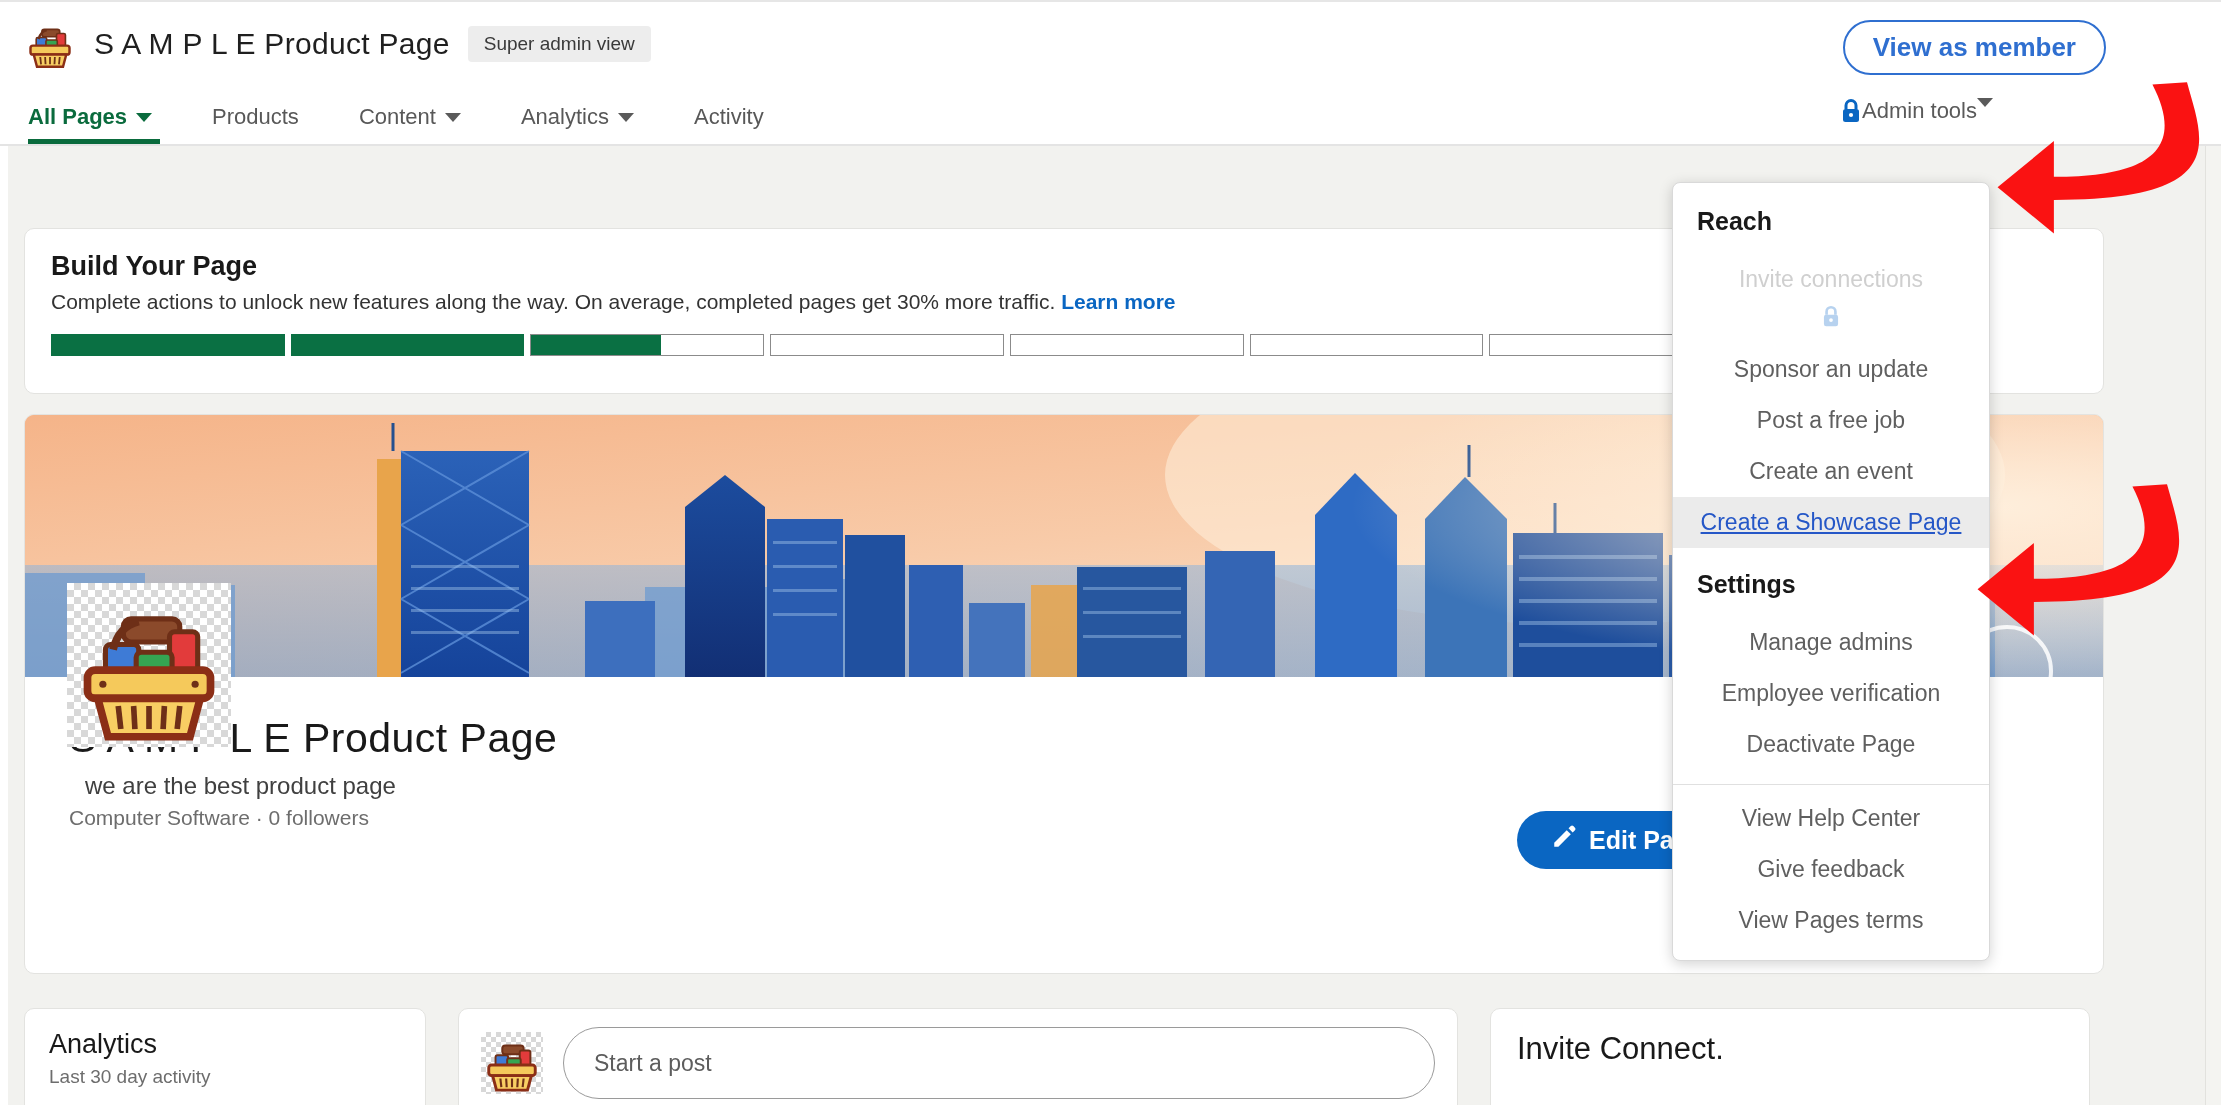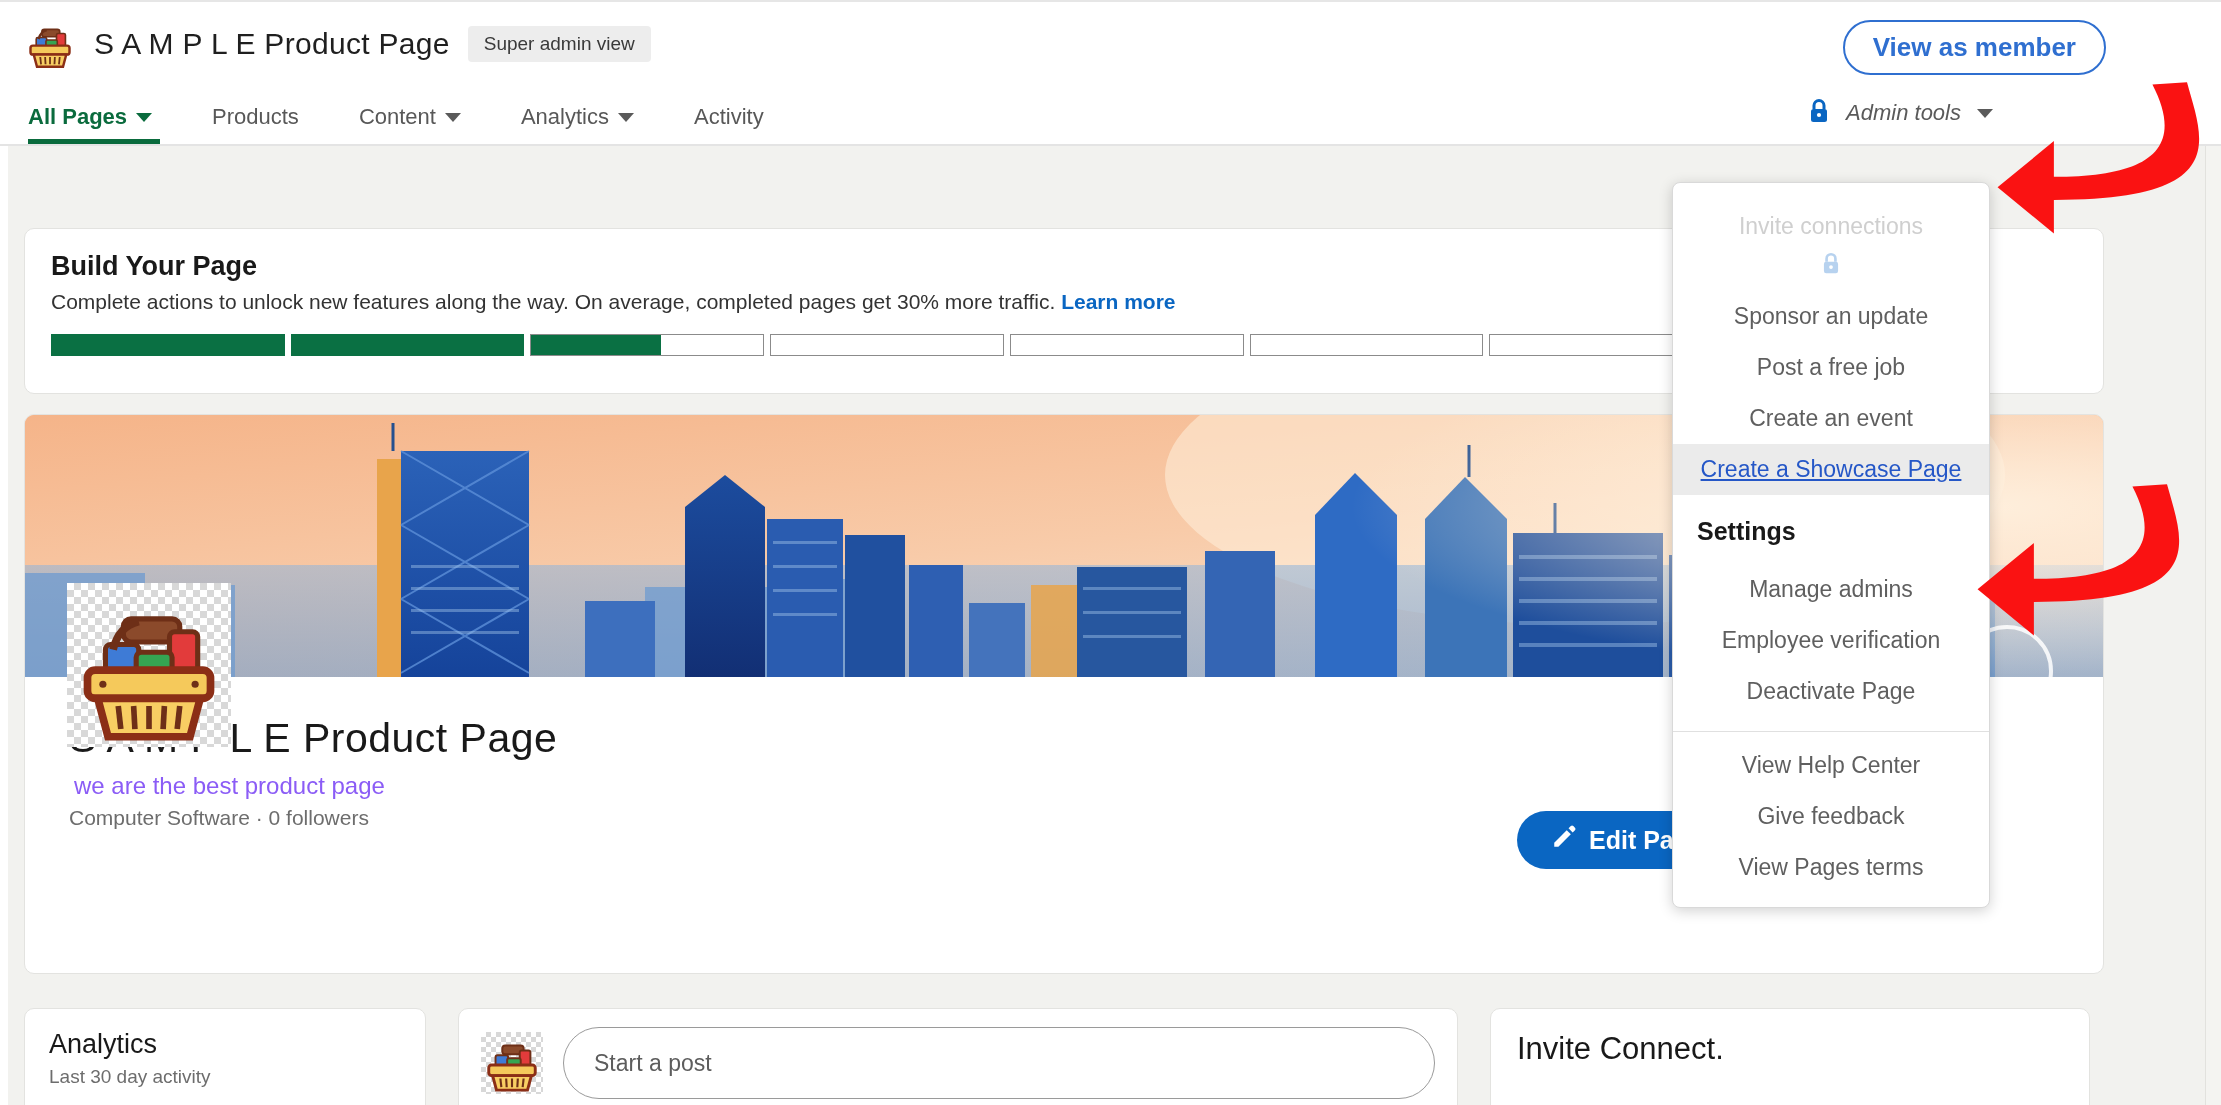--- a/index.html
+++ b/index.html
@@ -111,26 +111,25 @@
     border-left: 8px solid transparent;
     border-right: 8px solid transparent;
     border-top: 9px solid #5a5a5a;
     display: inline-block;
   }
   .nav-item.active .caret { border-top-color: #0a6b3d; }
 
   .admin-tools {
     position: absolute;
     right: 228px; top: 8px;
-    display: flex; align-items: center; gap: 16px;
+    display: flex; align-items: flex-start; gap: 0;
     font-size: 22px;
     color: #5a5a5a;
     cursor: pointer;
     white-space: nowrap;
-    font-style: italic;
   }
   .lock-glyph { display: inline-block; line-height: 1; }
 
   
   .page-bg {
     position: absolute;
     left: 8px; top: 146px;
     width: 2200px; height: 959px;
     background: #f2f2ef;
   }
@@ -228,21 +227,21 @@
   .profile-info {
     position: absolute;
     left: 44px; top: 300px;
   }
   .profile-name {
     font-size: 41px; color: #191919;
     margin: 0 0 10px 0; font-weight: 400;
     letter-spacing: 0.5px; white-space: nowrap;
   }
   .profile-tagline {
-    font-size: 24px; color: #8b5cf6; margin: 0 0 6px 5px;
+    font-size: 24px; color: #404040; margin: 0 0 6px 16px;
   }
   .profile-meta {
     font-size: 21px; color: #6d6d6d; margin: 0;
   }
   .edit-page-btn {
     position: absolute;
     left: 1492px; top: 396px;
     background: #0a66c2;
     color: #ffffff;
     border: none;
@@ -589,20 +588,21 @@
       <span>Start a post</span>
     </div>
   </div>
 
   <div class="card invite-card">
     <p class="invite-title">Invite Connect.</p>
   </div>
 
   <div class="dropdown">
 
+    <div class="dd-header">Reach</div>
 
     <div class="dd-item disabled">
       <span>Invite connections</span>
       <span class="lock-glyph">
         <svg width="20" height="23" viewBox="0 0 22 26">
           <path d="M6 11 V7.5 a5 5 0 0 1 10 0 V11" fill="none" stroke="#B7D2EF" stroke-width="3"></path>
           <rect x="3" y="11" width="16" height="13" rx="2.5" fill="#B7D2EF"></rect>
           <circle cx="11" cy="17" r="2.1" fill="#ffffff"></circle>
         </svg>
       </span>

